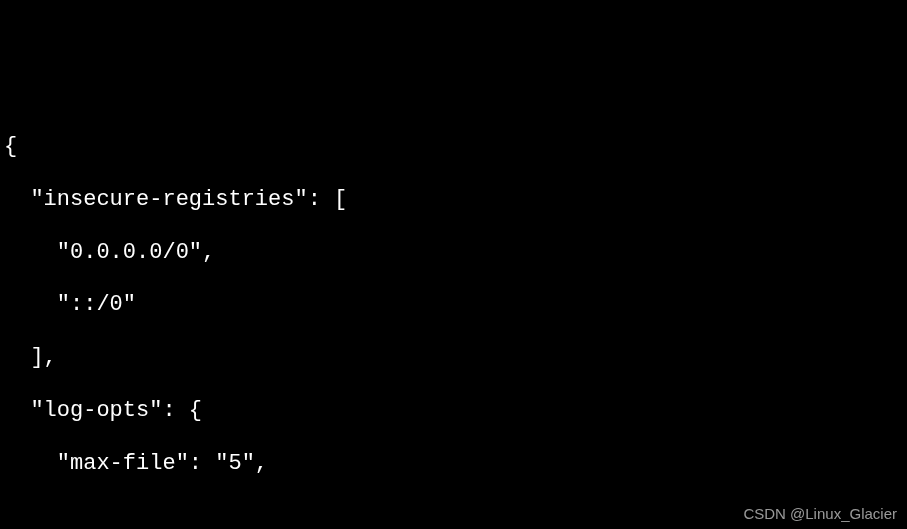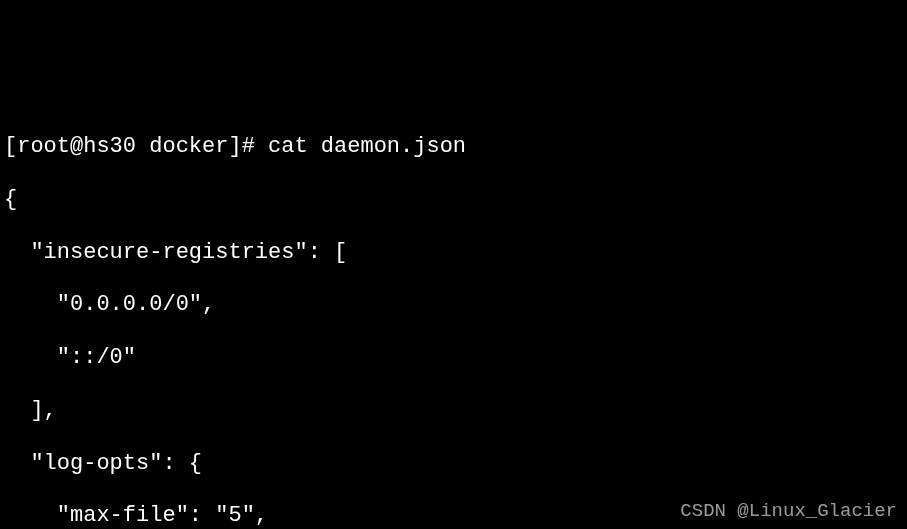--- a/index.html
+++ b/index.html
@@ -21,35 +21,34 @@
       white-space: pre;
     }
     .terminal {
       white-space: pre;
     }
     .watermark {
       position: absolute;
       bottom: 6px;
       right: 10px;
       color: #cccccc;
-      font-size: 19px;
-      font-family: Liberation Mono, monospace;
+      font-size: 15px;
+      font-family: Liberation Sans, sans-serif;
       opacity: 0.75;
     }
     .line {
       display: block;
     }
   </style>
 </head>
 <body>
 
 
 
 <div class="terminal">
-<span class="line">[root@hs30 docker]# cat daemon.json</span>
 <span class="line">{</span>
 <span class="line">  "insecure-registries": [</span>
 <span class="line">    "0.0.0.0/0",</span>
 <span class="line">    "::/0"</span>
 <span class="line">  ],</span>
 <span class="line">  "log-opts": {</span>
 <span class="line">    "max-file": "5",</span>
 
 
 

